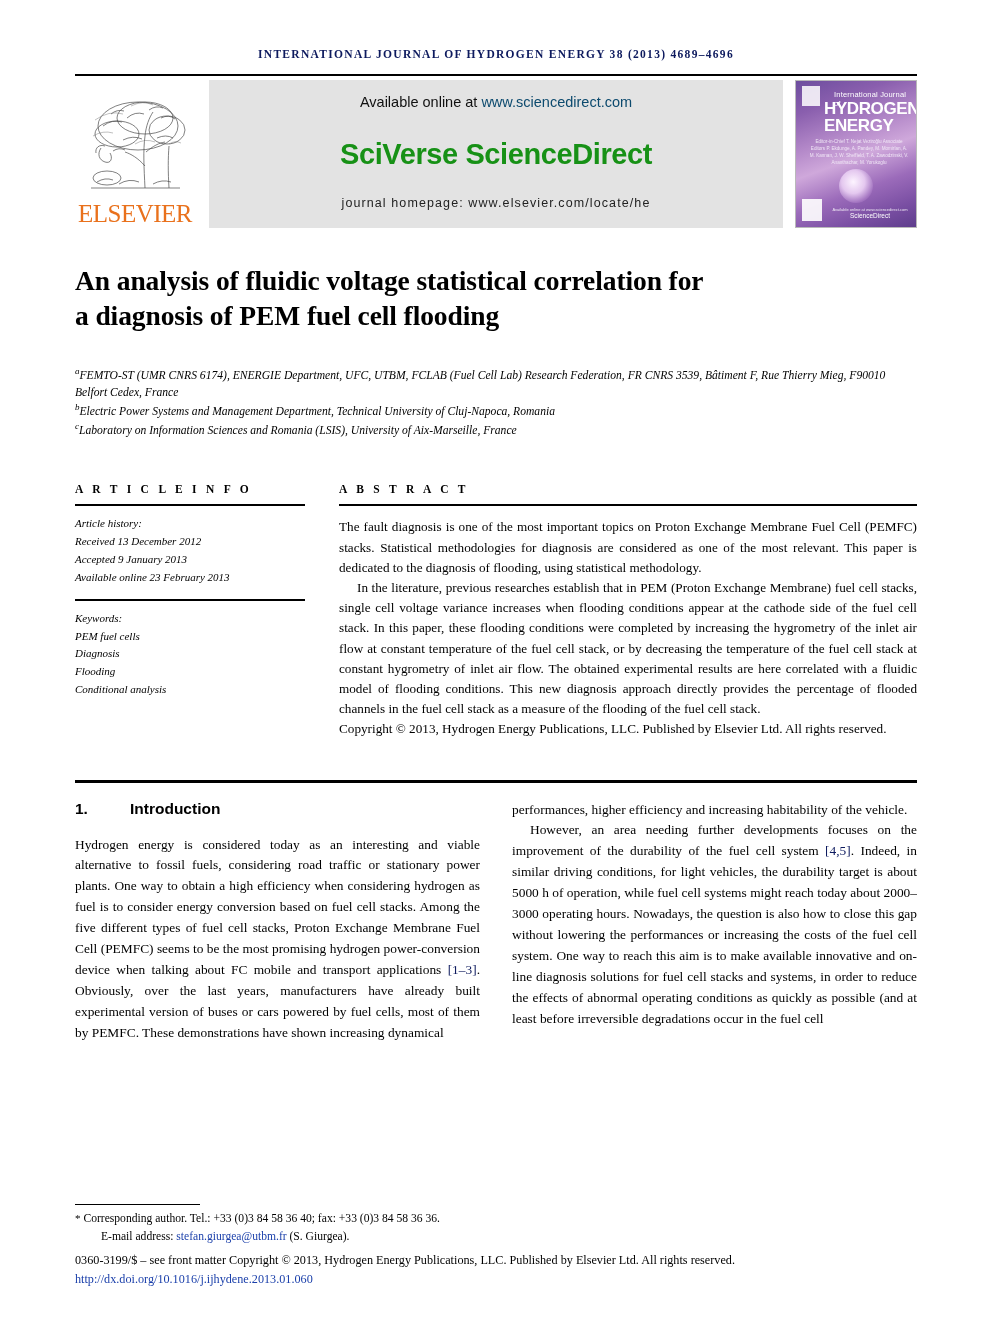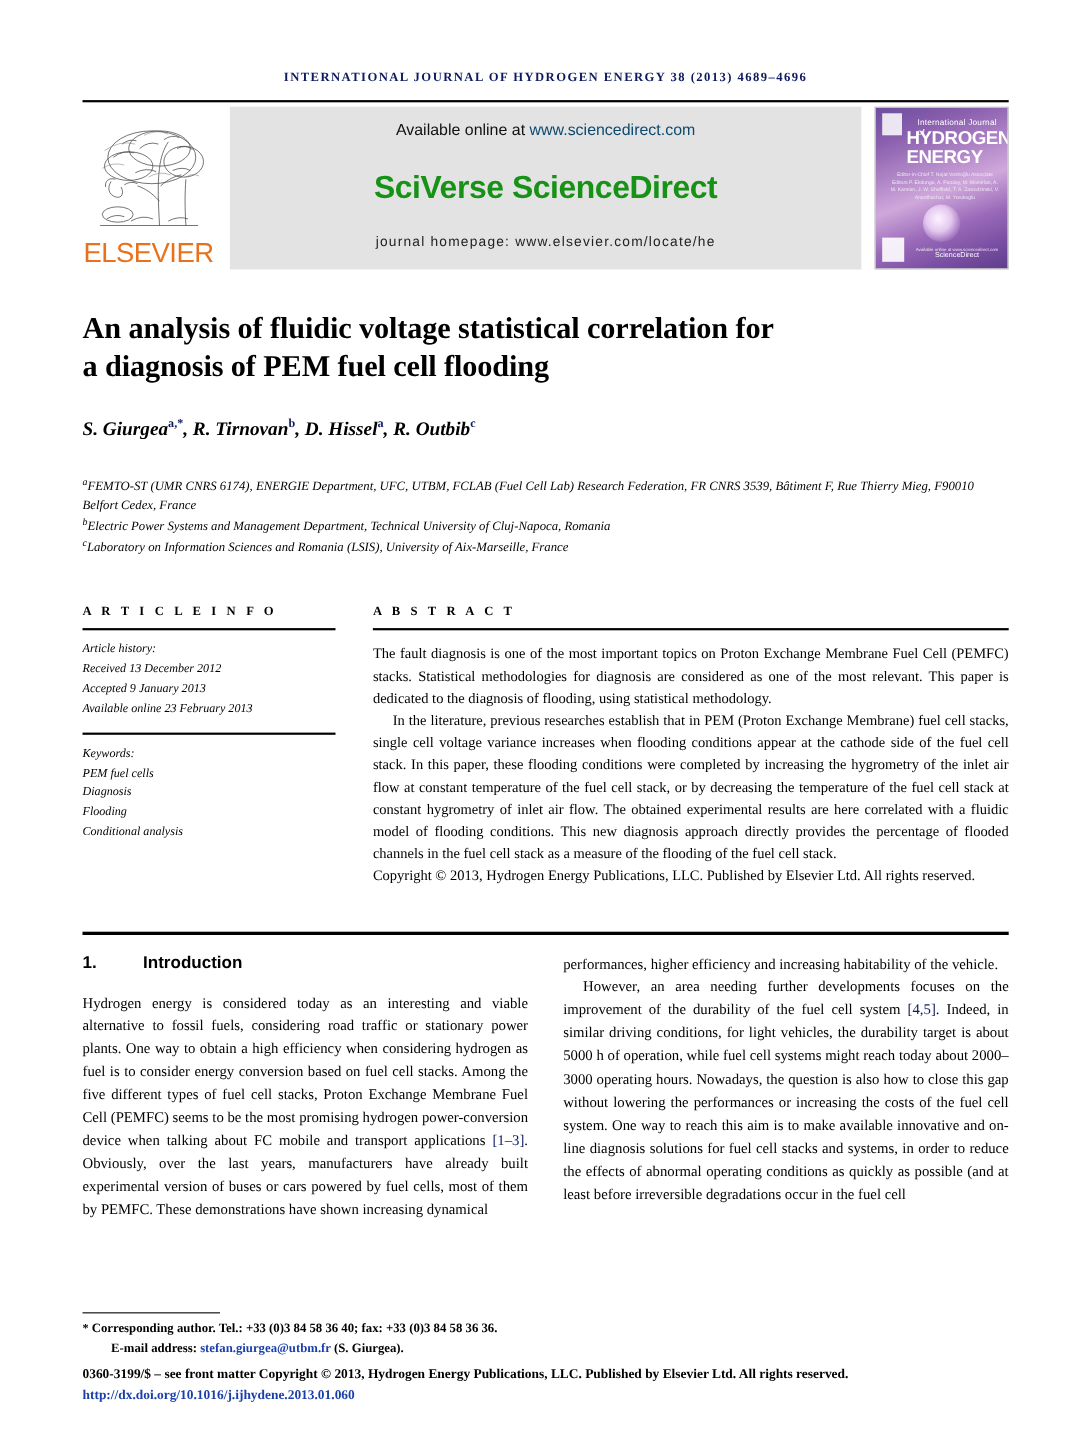--- a/index.html
+++ b/index.html
@@ -6,21 +6,21 @@
   html, body { margin: 0; padding: 0; }
   body {
     width: 992px;
     height: 1323px;
     background: #ffffff;
     font-family: "Liberation Serif", "DejaVu Serif", serif;
     color: #000000;
     position: relative;
     overflow: hidden;
   }
-  .page { position: relative; width: 992px; height: 1323px; padding: 17px 75px; }
+  .page { position: relative; width: 992px; height: 1323px; padding: 0 75px; }
 
   
   .running-head {
     text-align: center;
     color: #0d1a5e;
     font-size: 11.5px;
     letter-spacing: 1.3px;
     font-weight: bold;
     font-variant: small-caps;
     padding-top: 48px;
@@ -44,21 +44,21 @@
     flex: 0 0 120px;
     display: flex;
     flex-direction: column;
     justify-content: flex-end;
     align-items: center;
     padding-bottom: 2px;
   }
   .tree-box { width: 105px; height: 104px; }
   .elsevier-word {
     color: #E9711C;
-    font-family: Liberation Sans, sans-serif;
+    font-family: Liberation Serif, serif;
     font-size: 25px;
     letter-spacing: -0.5px;
     line-height: 1;
     margin-top: 1px;
     text-align: right;
   }
   .sd-banner {
     flex: 1 1 auto;
     background: #e3e3e3;
     margin: 0 12px 0 14px;
@@ -222,22 +222,21 @@
   }
   .btext p { margin: 0; }
   .btext p.indent { text-indent: 18px; }
   .ref { color: #0d1a5e; }
 
   
   .footer {
     position: absolute;
     left: 75px;
     right: 75px;
-    bottom: 46px;
-    font-weight: bold;
+    bottom: 35px;
   }
   .foot-rule { border-top: 1px solid #000; width: 125px; margin-bottom: 5px; }
   .foot-note {
     font-family: "Liberation Serif", serif;
     font-size: 11.6px;
     line-height: 1.52;
     padding-left: 13px;
     text-indent: -13px;
   }
   .foot-note .star { font-size: 11px; }
@@ -326,26 +325,20 @@
         <span>ScienceDirect</span>
       </div>
     </div>
   </div>
 
   <div class="title">
     <div>An analysis of fluidic voltage statistical correlation for</div>
     <div>a diagnosis of PEM fuel cell flooding</div>
   </div>
 
-  <div class="authors">
-    <span><span>S. Giurgea</span><sup>a,*</sup></span>,
-    <span><span>R. Tirnovan</span><sup>b</sup></span>,
-    <span><span>D. Hissel</span><sup>a</sup></span>,
-    <span><span>R. Outbib</span><sup>c</sup></span>
-  </div>
 
   <div class="affil">
     <div class="affil-item"><sup>a</sup><span>FEMTO-ST (UMR CNRS 6174), ENERGIE Department, UFC, UTBM, FCLAB (Fuel Cell Lab) Research Federation, FR CNRS 3539, Bâtiment F, Rue Thierry Mieg, F90010 Belfort Cedex, France</span></div>
     <div class="affil-item"><sup>b</sup><span>Electric Power Systems and Management Department, Technical University of Cluj-Napoca, Romania</span></div>
     <div class="affil-item"><sup>c</sup><span>Laboratory on Information Sciences and Romania (LSIS), University of Aix-Marseille, France</span></div>
   </div>
 
   <div class="info-abstract">
 
     <div class="col-info">

